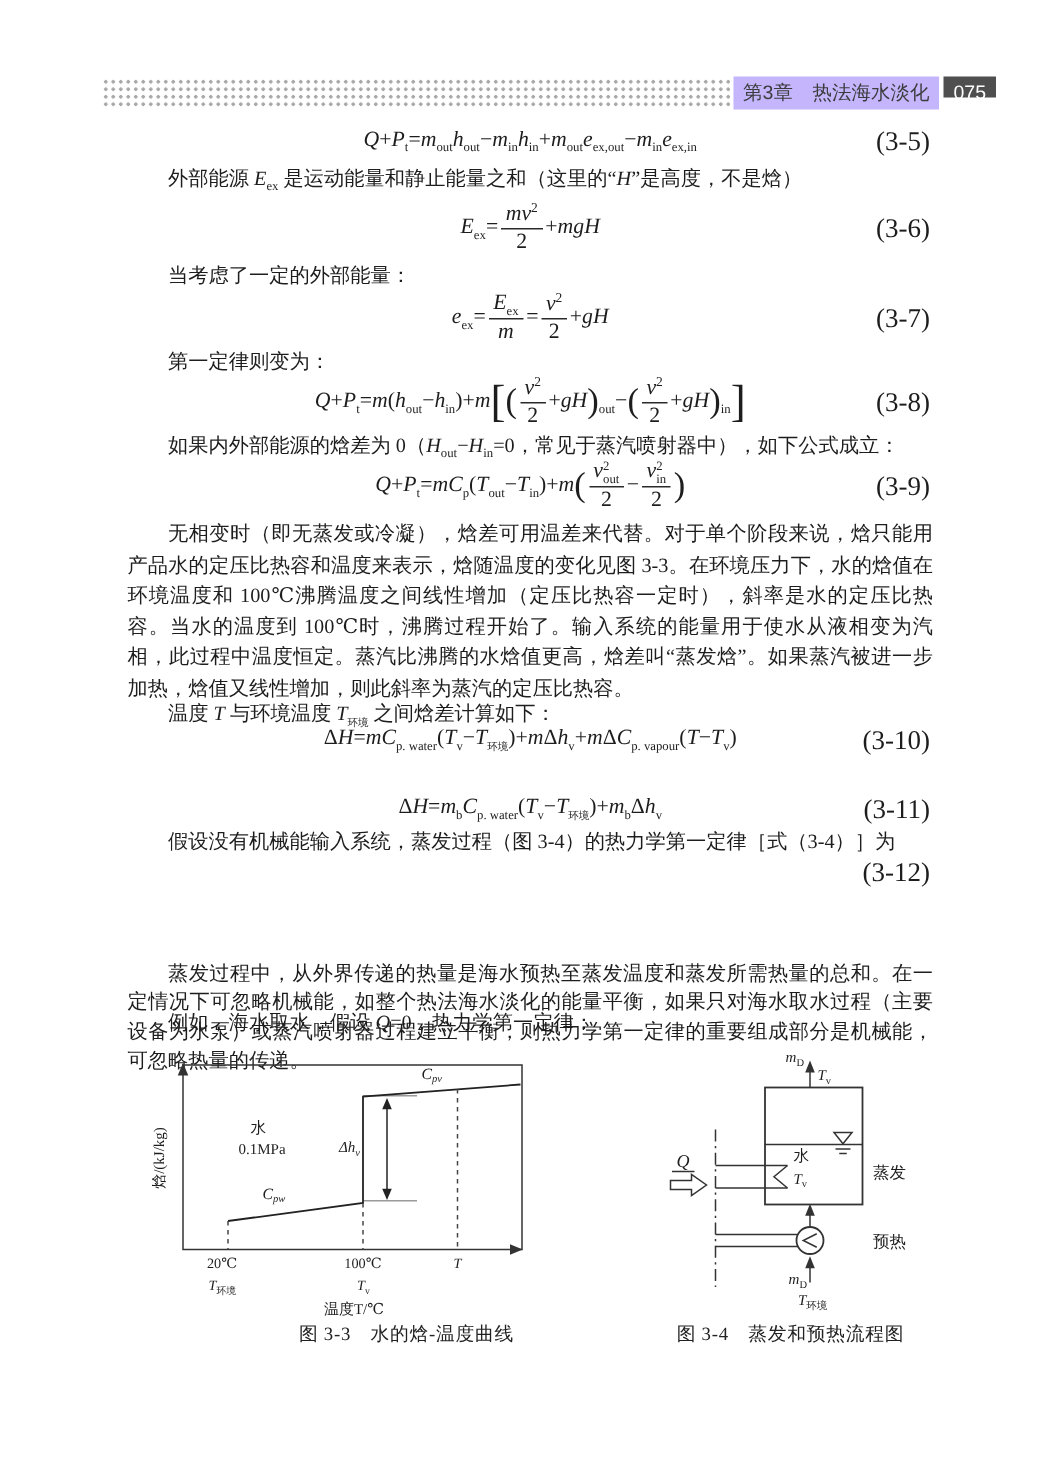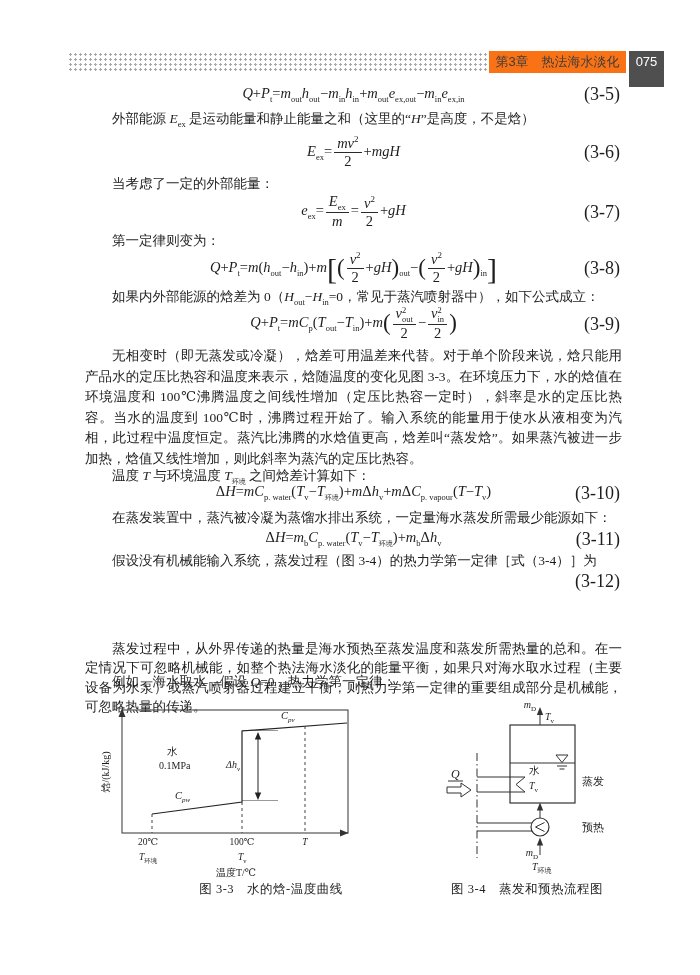--- a/index.html
+++ b/index.html
@@ -9,25 +9,25 @@
     overflow:hidden;
   }
   
   .hdr-dots {
     position:absolute; left:68px; top:52px; width:419px; height:20px;
     background-image:radial-gradient(#a8a8a8 1.1px, transparent 1.2px);
     background-size:5px 5px;
   }
   .hdr-label {
     position:absolute; left:489px; top:51px; width:137px; height:22px;
-    background:#f97316; color:#3c3c3c; font-size:13px; line-height:22px;
+    background:#c4b5fd; color:#3c3c3c; font-size:13px; line-height:22px;
     text-align:center; font-family:"Liberation Sans","DejaVu Sans",sans-serif;
   }
   .hdr-page {
-    position:absolute; left:629px; top:51px; width:35px; height:36px;
+    position:absolute; left:629px; top:51px; width:35px; height:14px;
     background:#4f4f4f; color:#ffffff; font-size:13px; line-height:22px;
     text-align:center; font-family:"Liberation Sans","DejaVu Sans",sans-serif;
   }
   
   .para {
     position:absolute; left:85px; width:537px; font-size:13.5px;
     line-height:20.5px; text-align:justify; text-indent:2em; color:#1d1d1d;
   }
   .para sub { font-size:8.5px; }
   .tight { line-height:19.3px;margin-top:46px; }
@@ -100,21 +100,20 @@
 
   <div class="para" style="top:346px">无相变时（即无蒸发或冷凝），焓差可用温差来代替。对于单个阶段来说，焓只能用产品水的定压比热容和温度来表示，焓随温度的变化见图 3-3。在环境压力下，水的焓值在环境温度和 100℃沸腾温度之间线性增加（定压比热容一定时），斜率是水的定压比热容。当水的温度到 100℃时，沸腾过程开始了。输入系统的能量用于使水从液相变为汽相，此过程中温度恒定。蒸汽比沸腾的水焓值更高，焓差叫“蒸发焓”。如果蒸汽被进一步加热，焓值又线性增加，则此斜率为蒸汽的定压比热容。</div>
 
   <div class="para" style="top:466px">温度 <i>T</i> 与环境温度 <i>T</i><sub class="cn">环境</sub> 之间焓差计算如下：</div>
 
   <div class="eq" style="top:482px;height:22px">
     <span class="eq-body">Δ<i>H</i>=<i>mC</i><sub>p. water</sub>(<i>T</i><sub>v</sub>−<i>T</i><sub class="cn">环境</sub>)+<i>m</i>Δ<i>h</i><sub>v</sub>+<i>m</i>Δ<i>C</i><sub>p. vapour</sub>(<i>T</i>−<i>T</i><sub>v</sub>)</span>
     <span class="eq-num">(3-10)</span>
   </div>
 
-  <div class="para" style="top:508px">在蒸发装置中，蒸汽被冷凝为蒸馏水排出系统，一定量海水蒸发所需最少能源如下：</div>
 
   <div class="eq" style="top:528px;height:22px">
     <span class="eq-body">Δ<i>H</i>=<i>m</i><sub>b</sub><i>C</i><sub>p. water</sub>(<i>T</i><sub>v</sub>−<i>T</i><sub class="cn">环境</sub>)+<i>m</i><sub>b</sub>Δ<i>h</i><sub>v</sub></span>
     <span class="eq-num">(3-11)</span>
   </div>
 
   <div class="para" style="top:551px">假设没有机械能输入系统，蒸发过程（图 3-4）的热力学第一定律［式（3-4）］为</div>
 
   <div class="eq" style="top:570px;height:22px">
     <span class="eq-num">(3-12)</span>

